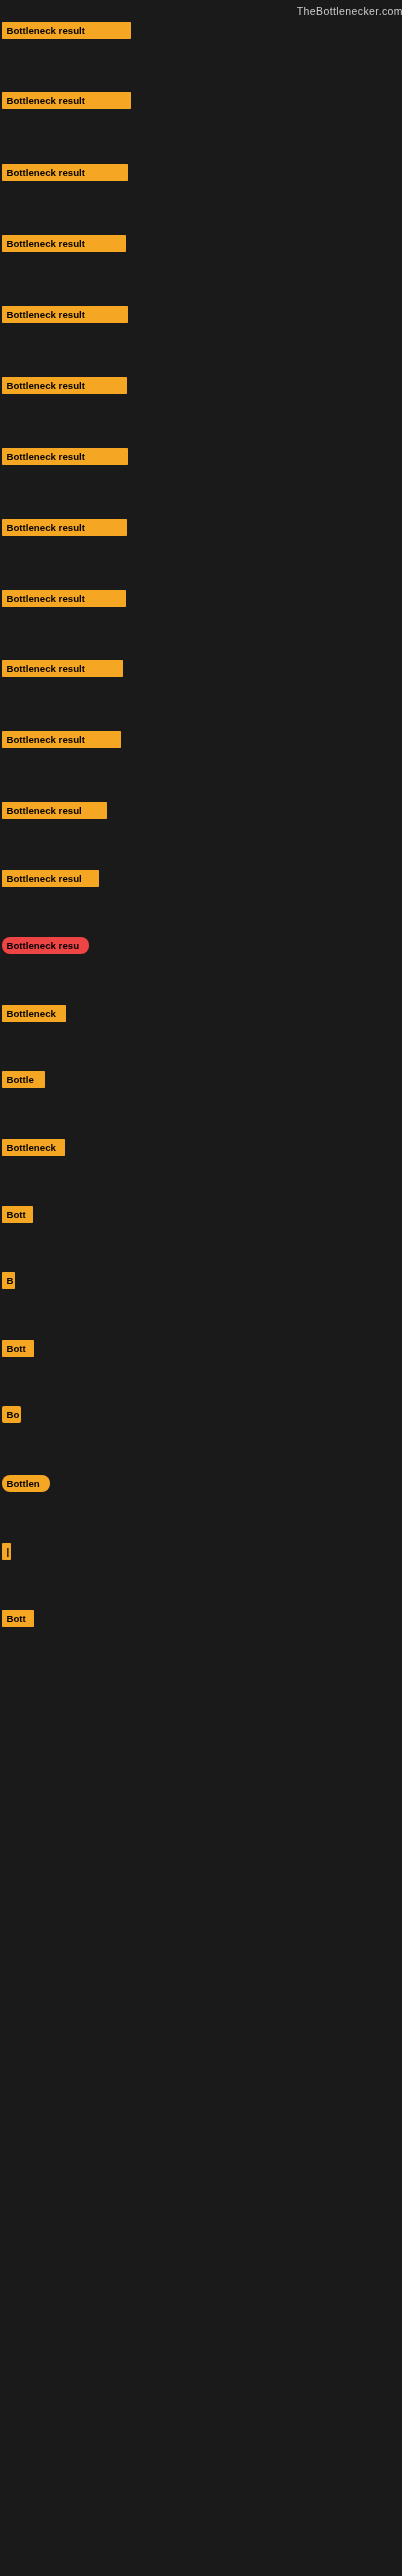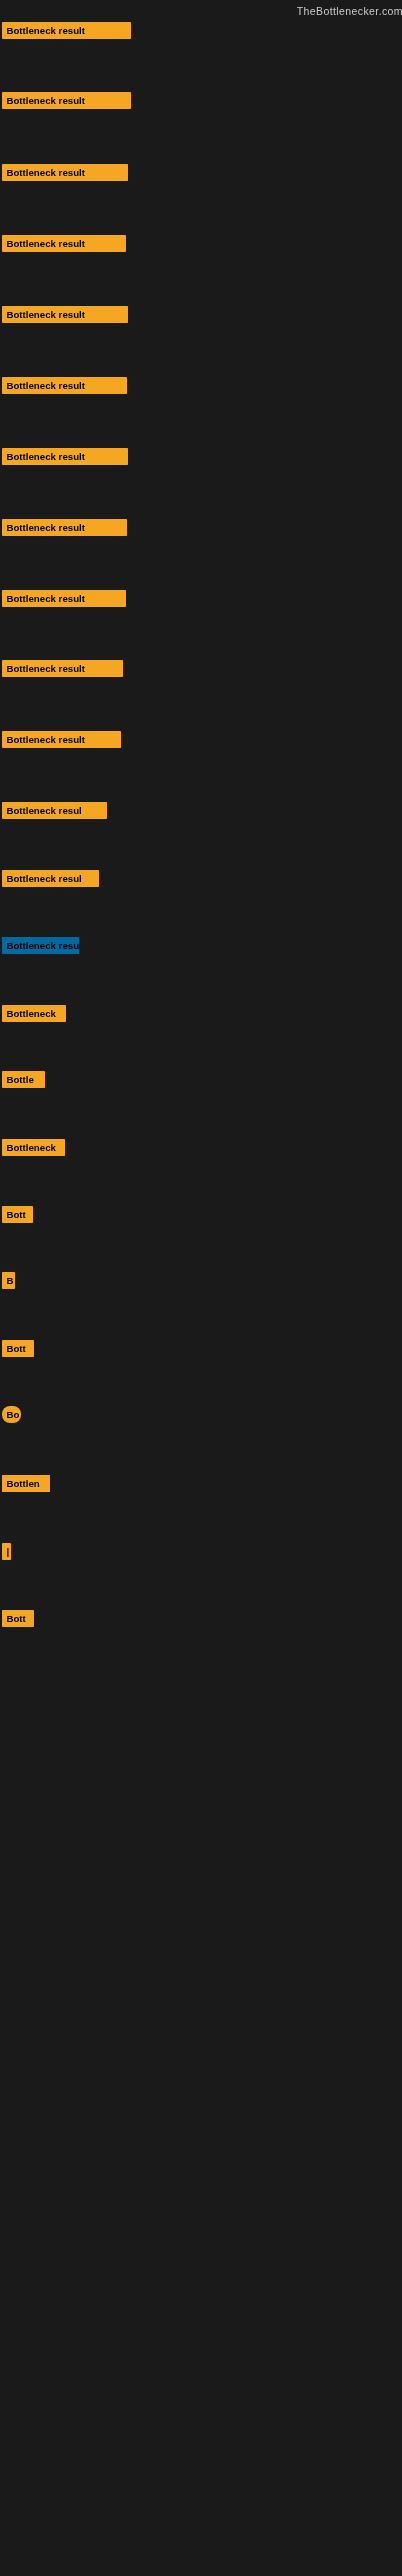--- a/index.html
+++ b/index.html
@@ -36,26 +36,26 @@
       <div style="position: absolute; top: 213px; left: 1.6px;"><span style="background-color: rgb(245, 166, 35); color: rgb(0, 0, 0); font-size: 9.7px; font-weight: bold; padding: 3.2px 4.8px; display: inline-block; white-space: nowrap; overflow: hidden; max-width: 124px; width: 124px; border-radius: 0.8px;">Bottleneck result</span></div>
       <div style="position: absolute; top: 284px; left: 1.6px;"><span style="background-color: rgb(245, 166, 35); color: rgb(0, 0, 0); font-size: 9.7px; font-weight: bold; padding: 3.2px 4.8px; display: inline-block; white-space: nowrap; overflow: hidden; max-width: 126px; width: 126px; border-radius: 0.8px;">Bottleneck result</span></div>
       <div style="position: absolute; top: 355px; left: 1.6px;"><span style="background-color: rgb(245, 166, 35); color: rgb(0, 0, 0); font-size: 9.7px; font-weight: bold; padding: 3.2px 4.8px; display: inline-block; white-space: nowrap; overflow: hidden; max-width: 125px; width: 125px; border-radius: 0.8px;">Bottleneck result</span></div>
       <div style="position: absolute; top: 426px; left: 1.6px;"><span style="background-color: rgb(245, 166, 35); color: rgb(0, 0, 0); font-size: 9.7px; font-weight: bold; padding: 3.2px 4.8px; display: inline-block; white-space: nowrap; overflow: hidden; max-width: 126px; width: 126px; border-radius: 0.8px;">Bottleneck result</span></div>
       <div style="position: absolute; top: 497px; left: 1.6px;"><span style="background-color: rgb(245, 166, 35); color: rgb(0, 0, 0); font-size: 9.7px; font-weight: bold; padding: 3.2px 4.8px; display: inline-block; white-space: nowrap; overflow: hidden; max-width: 125px; width: 125px; border-radius: 0.8px;">Bottleneck result</span></div>
       <div style="position: absolute; top: 568px; left: 1.6px;"><span style="background-color: rgb(245, 166, 35); color: rgb(0, 0, 0); font-size: 9.7px; font-weight: bold; padding: 3.2px 4.8px; display: inline-block; white-space: nowrap; overflow: hidden; max-width: 124px; width: 124px; border-radius: 0.8px;">Bottleneck result</span></div>
       <div style="position: absolute; top: 638px; left: 1.6px;"><span style="background-color: rgb(245, 166, 35); color: rgb(0, 0, 0); font-size: 9.7px; font-weight: bold; padding: 3.2px 4.8px; display: inline-block; white-space: nowrap; overflow: hidden; max-width: 121px; width: 121px; border-radius: 0.8px;">Bottleneck result</span></div>
       <div style="position: absolute; top: 709px; left: 1.6px;"><span style="background-color: rgb(245, 166, 35); color: rgb(0, 0, 0); font-size: 9.7px; font-weight: bold; padding: 3.2px 4.8px; display: inline-block; white-space: nowrap; overflow: hidden; max-width: 119px; width: 119px; border-radius: 0.8px;">Bottleneck result</span></div>
       <div style="position: absolute; top: 780px; left: 1.6px;"><span style="background-color: rgb(245, 166, 35); color: rgb(0, 0, 0); font-size: 9.7px; font-weight: bold; padding: 3.2px 4.8px; display: inline-block; white-space: nowrap; overflow: hidden; max-width: 105px; width: 105px; border-radius: 0.8px;">Bottleneck resul</span></div>
       <div style="position: absolute; top: 848px; left: 1.6px;"><span style="background-color: rgb(245, 166, 35); color: rgb(0, 0, 0); font-size: 9.7px; font-weight: bold; padding: 3.2px 4.8px; display: inline-block; white-space: nowrap; overflow: hidden; max-width: 97px; width: 97px; border-radius: 0.8px;">Bottleneck resul</span></div>
-      <div style="position: absolute; top: 915px; left: 1.6px;"><span style="background-color: #0369a1; color: rgb(0, 0, 0); font-size: 9.7px; font-weight: bold; padding: 3.2px 4.8px; display: inline-block; white-space: nowrap; overflow: hidden; max-width: 87px; width: 77px; border-radius: 0;">Bottleneck resu</span></div>
+      <div style="position: absolute; top: 915px; left: 1.6px;"><span style="background-color: #ef4444; color: rgb(0, 0, 0); font-size: 9.7px; font-weight: bold; padding: 3.2px 4.8px; display: inline-block; white-space: nowrap; overflow: hidden; max-width: 87px; width: 87px; border-radius: 8px;">Bottleneck resu</span></div>
       <div style="position: absolute; top: 983px; left: 1.6px;"><span style="background-color: rgb(245, 166, 35); color: rgb(0, 0, 0); font-size: 9.7px; font-weight: bold; padding: 3.2px 4.8px; display: inline-block; white-space: nowrap; overflow: hidden; max-width: 64px; width: 64px; border-radius: 0.8px;">Bottleneck</span></div>
       <div style="position: absolute; top: 1049px; left: 1.6px;"><span style="background-color: rgb(245, 166, 35); color: rgb(0, 0, 0); font-size: 9.7px; font-weight: bold; padding: 3.2px 4.8px; display: inline-block; white-space: nowrap; overflow: hidden; max-width: 43px; width: 43px; border-radius: 0.8px;">Bottle</span></div>
       <div style="position: absolute; top: 1117px; left: 1.6px;"><span style="background-color: rgb(245, 166, 35); color: rgb(0, 0, 0); font-size: 9.7px; font-weight: bold; padding: 3.2px 4.8px; display: inline-block; white-space: nowrap; overflow: hidden; max-width: 63px; width: 63px; border-radius: 0.8px;">Bottleneck</span></div>
       <div style="position: absolute; top: 1184px; left: 1.6px;"><span style="background-color: rgb(245, 166, 35); color: rgb(0, 0, 0); font-size: 9.7px; font-weight: bold; padding: 3.2px 4.8px; display: inline-block; white-space: nowrap; overflow: hidden; max-width: 31px; width: 31px; border-radius: 0.8px;">Bott</span></div>
       <div style="position: absolute; top: 1250px; left: 1.6px;"><span style="background-color: rgb(245, 166, 35); color: rgb(0, 0, 0); font-size: 9.7px; font-weight: bold; padding: 3.2px 4.8px; display: inline-block; white-space: nowrap; overflow: hidden; max-width: 13px; width: 13px; border-radius: 0.8px;">B</span></div>
       <div style="position: absolute; top: 1318px; left: 1.6px;"><span style="background-color: rgb(245, 166, 35); color: rgb(0, 0, 0); font-size: 9.7px; font-weight: bold; padding: 3.2px 4.8px; display: inline-block; white-space: nowrap; overflow: hidden; max-width: 32px; width: 32px; border-radius: 0.8px;">Bott</span></div>
-      <div style="position: absolute; top: 1384px; left: 1.6px;"><span style="background-color: rgb(245, 166, 35); color: rgb(0, 0, 0); font-size: 9.7px; font-weight: bold; padding: 3.2px 4.8px; display: inline-block; white-space: nowrap; overflow: hidden; max-width: 19.3px; width: 19.3px; border-radius: 8px;">Bo</span></div>
-      <div style="position: absolute; top: 1453px; left: 1.6px;"><span style="background-color: rgb(245, 166, 35); color: rgb(0, 0, 0); font-size: 9.7px; font-weight: bold; padding: 3.2px 4.8px; display: inline-block; white-space: nowrap; overflow: hidden; max-width: 48px; width: 48px; border-radius: 0;">Bottlen</span></div>
+      <div style="position: absolute; top: 1384px; left: 1.6px;"><span style="background-color: rgb(245, 166, 35); color: rgb(0, 0, 0); font-size: 9.7px; font-weight: bold; padding: 3.2px 4.8px; display: inline-block; white-space: nowrap; overflow: hidden; max-width: 19.3px; width: 19.3px; border-radius: 2px;">Bo</span></div>
+      <div style="position: absolute; top: 1453px; left: 1.6px;"><span style="background-color: rgb(245, 166, 35); color: rgb(0, 0, 0); font-size: 9.7px; font-weight: bold; padding: 3.2px 4.8px; display: inline-block; white-space: nowrap; overflow: hidden; max-width: 48px; width: 48px; border-radius: 8px;">Bottlen</span></div>
       <div style="position: absolute; top: 1521px; left: 1.6px;"><span style="background-color: rgb(245, 166, 35); color: rgb(0, 0, 0); font-size: 9.7px; font-weight: bold; padding: 3.2px 4.8px; display: inline-block; white-space: nowrap; overflow: hidden; max-width: 6.4px; width: 6.4px; border-radius: 0.8px;">|</span></div>
       <div style="position: absolute; top: 1588px; left: 1.6px;"><span style="background-color: rgb(245, 166, 35); color: rgb(0, 0, 0); font-size: 9.7px; font-weight: bold; padding: 3.2px 4.8px; display: inline-block; white-space: nowrap; overflow: hidden; max-width: 32px; width: 32px; border-radius: 0.8px;">Bott</span></div>
     </div>
 </div>
 
 
 </body></html>

